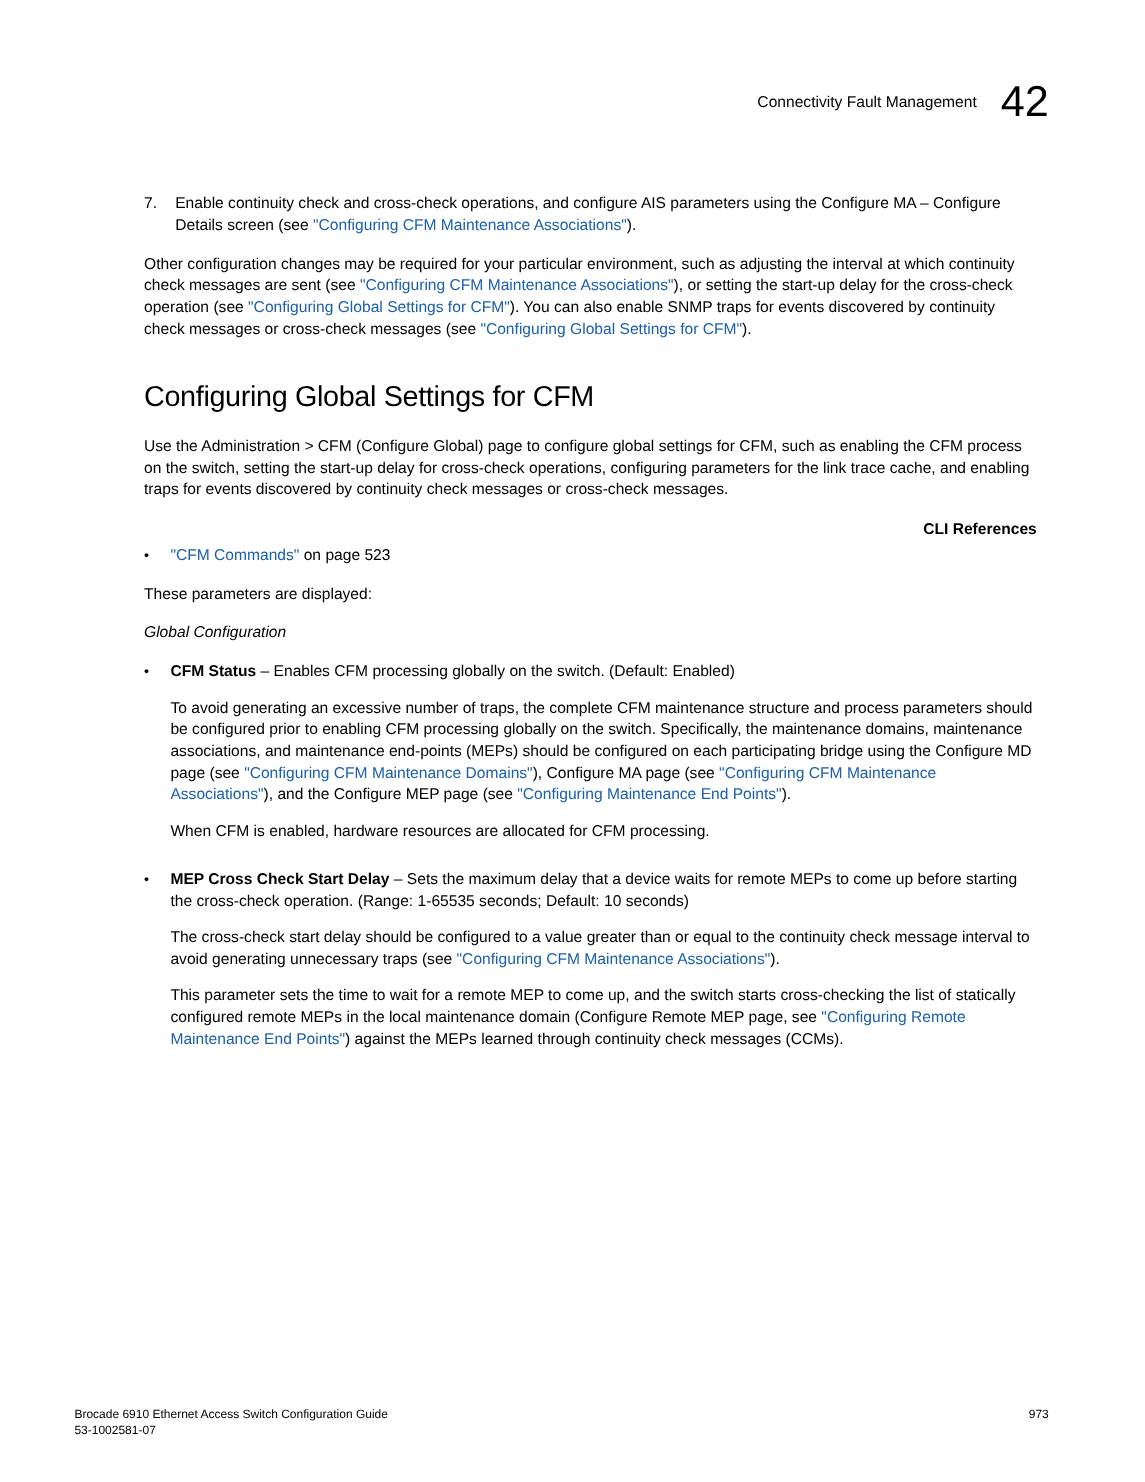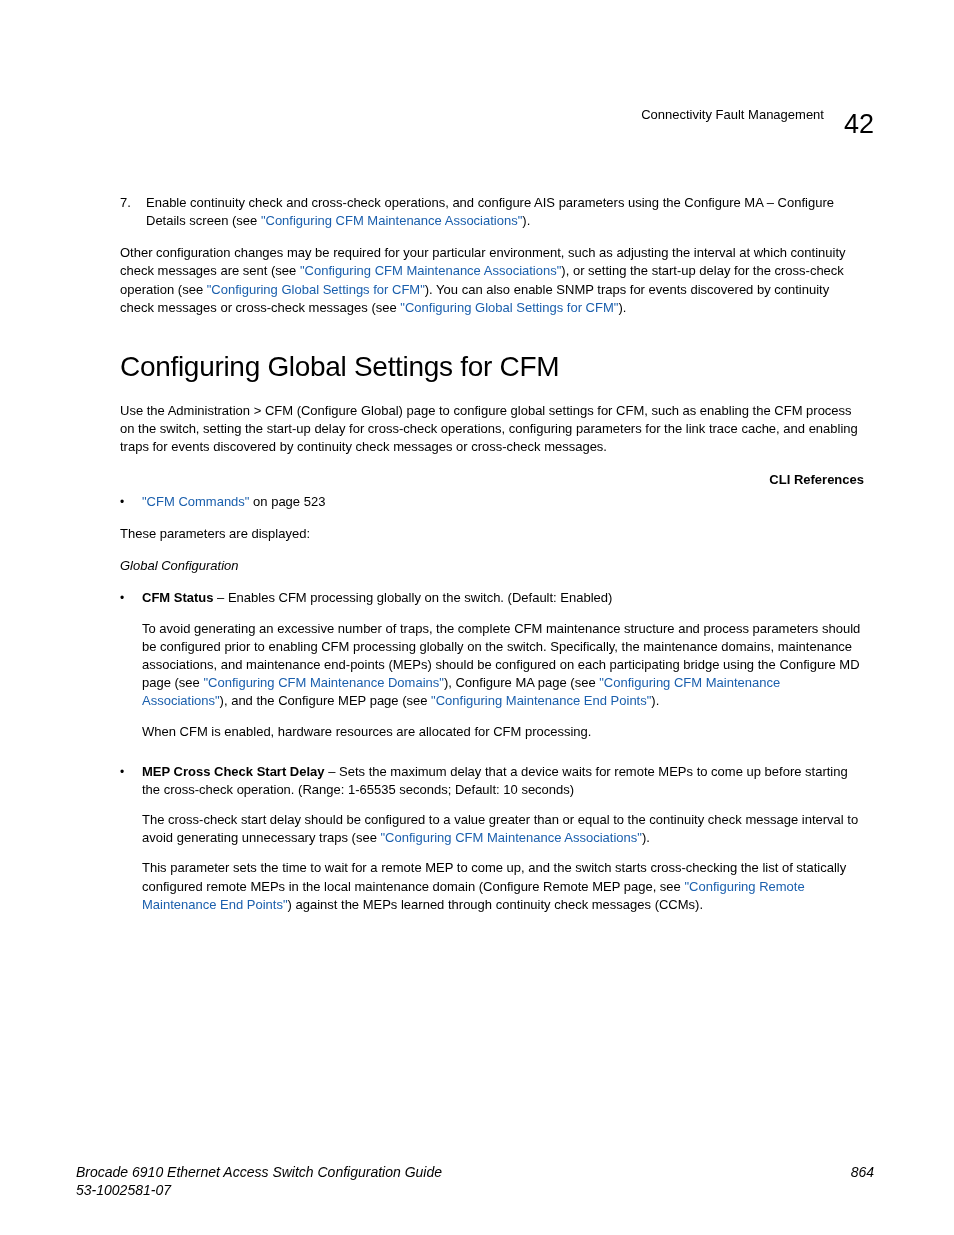--- a/index.html
+++ b/index.html
@@ -19,26 +19,25 @@
     padding: 60px 80px 40px 80px;
     box-sizing: border-box;
     height: 100%;
     position: relative;
   }
   .header {
     text-align: right;
     margin-bottom: 50px;
     display: flex;
     justify-content: flex-end;
-    align-items: flex-start;
+    align-items: center;
     gap: 20px;
-    margin-top: 46px;
   }
   .header-num {
-    font-size: 27px;
+    font-size: 36px;
     font-family: Arial, sans-serif;
     font-weight: normal;
     font-stretch: condensed;
   }
   .content {
     margin-left: 40px;
     margin-right: 10px;
   }
   ol.numbered {
     list-style: none;
@@ -52,21 +51,21 @@
   }
   ol.numbered li .num {
     min-width: 16px;
   }
   p { margin: 0 0 14px 0; }
   a.link { color: #1a5fad; text-decoration: none; }
   h2.section {
     font-family: Arial, sans-serif;
     font-weight: normal;
     font-stretch: semi-condensed;
-    font-size: 28px;
+    font-size: 24px;
     margin: 30px 0 16px 0;
     letter-spacing: -0.3px;
   }
   .bold { font-weight: bold; }
   .sub-h { font-weight: bold; margin-bottom: 4px; text-align: right; }
   ul.bullets {
     list-style: none;
     padding: 0;
     margin: 0 0 14px 0;
   }
@@ -79,26 +78,25 @@
     min-width: 10px;
     font-size: 12px;
     line-height: 1.5;
   }
   ul.bullets > li > .li-body { flex: 1; }
   .li-body p { margin: 0 0 12px 0; }
   .italic { font-style: italic; }
   .footer {
     position: absolute;
     bottom: 36px;
-    left: 76px;
+    left: 62px;
     right: 80px;
     display: flex;
     justify-content: space-between;
-    font-style: italic;
-    font-size: 14px;
+    font-size: 10px;
     line-height: 1.3;
   }
 </style>
 </head>
 <body>
 
 <div class="page">
   <div class="header">
     <span>Connectivity Fault Management</span>
     <span class="header-num">42</span>
@@ -166,15 +164,15 @@
       </li>
     </ul>
 
   </div>
 
   <div class="footer">
     <div>
       <div>Brocade 6910 Ethernet Access Switch Configuration Guide</div>
       <div>53-1002581-07</div>
     </div>
-    <div>864</div>
+    <div>973</div>
   </div>
 </div>
 
 </body></html>

